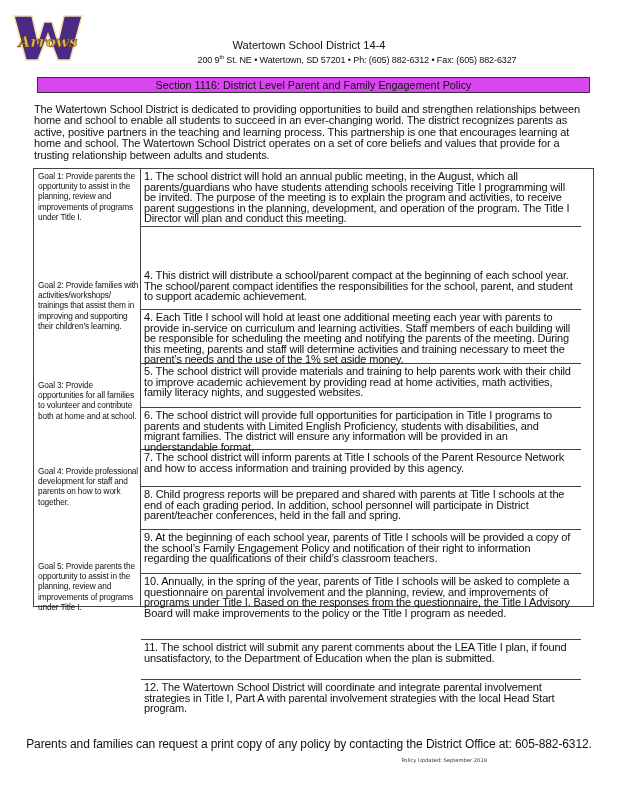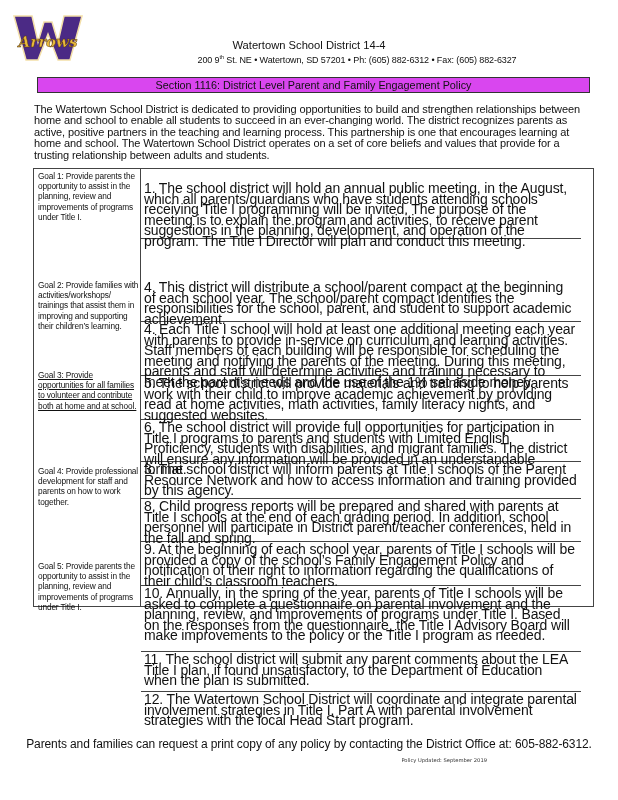--- a/index.html
+++ b/index.html
@@ -16,22 +16,22 @@
                  text-align: center; font-size: 10.8px; line-height: 14px; }
   .intro { position: absolute; left: 34px; top: 104px; width: 560px; font-size: 11px;
            line-height: 11.4px; letter-spacing: -0.12px; }
   .table { position: absolute; left: 33px; top: 168px; width: 561px; height: 439px;
            border: 1.3px solid #444; box-sizing: border-box; }
   .goal-col { position: absolute; left: 0; top: 0; width: 107px; height: 100%;
               border-right: 1.3px solid #444; box-sizing: border-box; }
   .goal { position: absolute; left: 4px; width: 102px; font-size: 8.3px; line-height: 10.2px;
           letter-spacing: -0.15px; }
   .row { position: absolute; left: 107px; right: 12px; border-bottom: 1.3px solid #444;
-         box-sizing: border-box; padding: 2px 4px 0 3px; font-size: 14px; line-height: 10.5px;
-         letter-spacing: -0.15px; margin-top: 12px; }
+         box-sizing: border-box; padding: 2px 4px 0 3px; font-size: 11px; line-height: 10.5px;
+         letter-spacing: -0.15px; }
   .row.last { border-bottom: none; }
   .footer-note { position: absolute; left: 0; width: 618px; top: 737px; text-align: center;
                  font-size: 12px; letter-spacing: -0.1px; }
   .updated { position: absolute; right: 131px; top: 757px; font-size: 5.2px; color: #333;
              font-family: "DejaVu Sans", sans-serif; }
 </style>
 </head>
 <body>
 
 <svg class="logo" viewBox="0 0 72 48">
@@ -43,30 +43,30 @@
 <div class="hdr-addr"><span>200 9</span><sup>th</sup><span> St. NE • Watertown, SD 57201 • Ph: (605) 882-6312 • Fax: (605) 882-6327</span></div>
 
 <div class="section-bar">Section 1116: District Level Parent and Family Engagement Policy</div>
 
 <div class="intro">The Watertown School District is dedicated to providing opportunities to build and strengthen relationships between home and school to enable all students to succeed in an ever-changing world.  The district recognizes parents as active, positive partners in the teaching and learning process.  This partnership is one that encourages learning at home and school.  The Watertown School District operates on a set of core beliefs and values that provide for a trusting relationship between adults and students.</div>
 
 <div class="table">
   <div class="goal-col">
     <div class="goal" style="top:2px;"> Goal 1:  Provide parents the opportunity to assist in the planning, review and improvements of programs under Title I.</div>
     <div class="goal" style="top:111px;">Goal 2:  Provide families with activities/workshops/ trainings that assist them in improving and supporting their children’s learning.</div>
-    <div class="goal" style="top:201px;text-decoration:underline;">Goal 3:  Provide opportunities for all families to volunteer and contribute both at home and at school.</div>
+    <div class="goal" style="top:211px;">Goal 3:  Provide opportunities for all families to volunteer and contribute both at home and at school.</div>
     <div class="goal" style="top:297px;">Goal 4:  Provide professional development for staff and parents on how to work together.</div>
     <div class="goal" style="top:392px;">Goal 5:  Provide parents the opportunity to assist in the planning, review and improvements of programs under Title I.</div>
   </div>
   <div class="row" style="top:0;    height:58px;">1.  The school district will hold an annual public meeting, in the August, which all parents/guardians who have students attending schools receiving Title I programming will be invited.  The purpose of the meeting is to explain the program and activities, to receive parent suggestions in the planning, development, and operation of the program.  The Title I Director will plan and conduct this meeting.</div>
   <div class="row" style="top:99px; height:42px;">4.  This district will distribute a school/parent compact at the beginning of each school year.  The school/parent compact identifies the responsibilities for the school, parent, and student to support academic achievement.</div>
   <div class="row" style="top:141px;height:54px;">4. Each Title I school will hold at least one additional meeting each year with parents to provide in-service on curriculum and learning activities.  Staff members of each building will be responsible for scheduling the meeting and notifying the parents of the meeting.  During this meeting, parents and staff will determine activities and training necessary to meet the parent’s needs and the use of the 1% set aside money.</div>
   <div class="row" style="top:195px;height:44px;">5. The school district will provide materials and training to help parents work with their child to improve academic achievement by providing read at home activities, math activities, family literacy nights, and suggested websites.</div>
   <div class="row" style="top:239px;height:42px;">6. The school district will provide full opportunities for participation in Title I programs to parents and students with Limited English Proficiency, students with disabilities, and migrant families.  The district will ensure any information will be provided in an understandable format.</div>
-  <div class="row" style="top:281px;height:37px;">3. The school district will inform parents at Title I schools of the Parent Resource Network and how to access information and training provided by this agency.</div>
+  <div class="row" style="top:281px;height:37px;">7. The school district will inform parents at Title I schools of the Parent Resource Network and how to access information and training provided by this agency.</div>
   <div class="row" style="top:318px;height:43px;">8. Child progress reports will be prepared and shared with parents at Title I schools at the end of each grading period.  In addition, school personnel will participate in District parent/teacher conferences, held in the fall and spring.</div>
   <div class="row" style="top:361px;height:44px;">9. At the beginning of each school year, parents of Title I schools will be provided a copy of the school’s Family Engagement Policy and notification of their right to information regarding the qualifications of their child’s classroom teachers.</div>
   <div class="row" style="top:405px;height:66px;">10. Annually, in the spring of the year, parents of Title I schools will be asked to complete a questionnaire on parental involvement and the planning, review, and improvements of programs under Title I. Based on the responses from the questionnaire, the Title I Advisory Board will make improvements to the policy or the Title I program as needed.</div>
   <div class="row" style="top:471px;height:40px;">11. The school district will submit any parent comments about the LEA Title I plan, if found unsatisfactory, to the Department of Education when the plan is submitted.</div>
   <div class="row last" style="top:511px;height:38px;">12. The Watertown School District will coordinate and integrate parental involvement strategies in Title I, Part A with parental involvement strategies with the local Head Start program.</div>
 </div>
 
 <div class="footer-note">Parents and families can request a print copy of any policy by contacting the District Office at: 605-882-6312.</div>
 <div class="updated">Policy Updated: September 2019</div>
 

